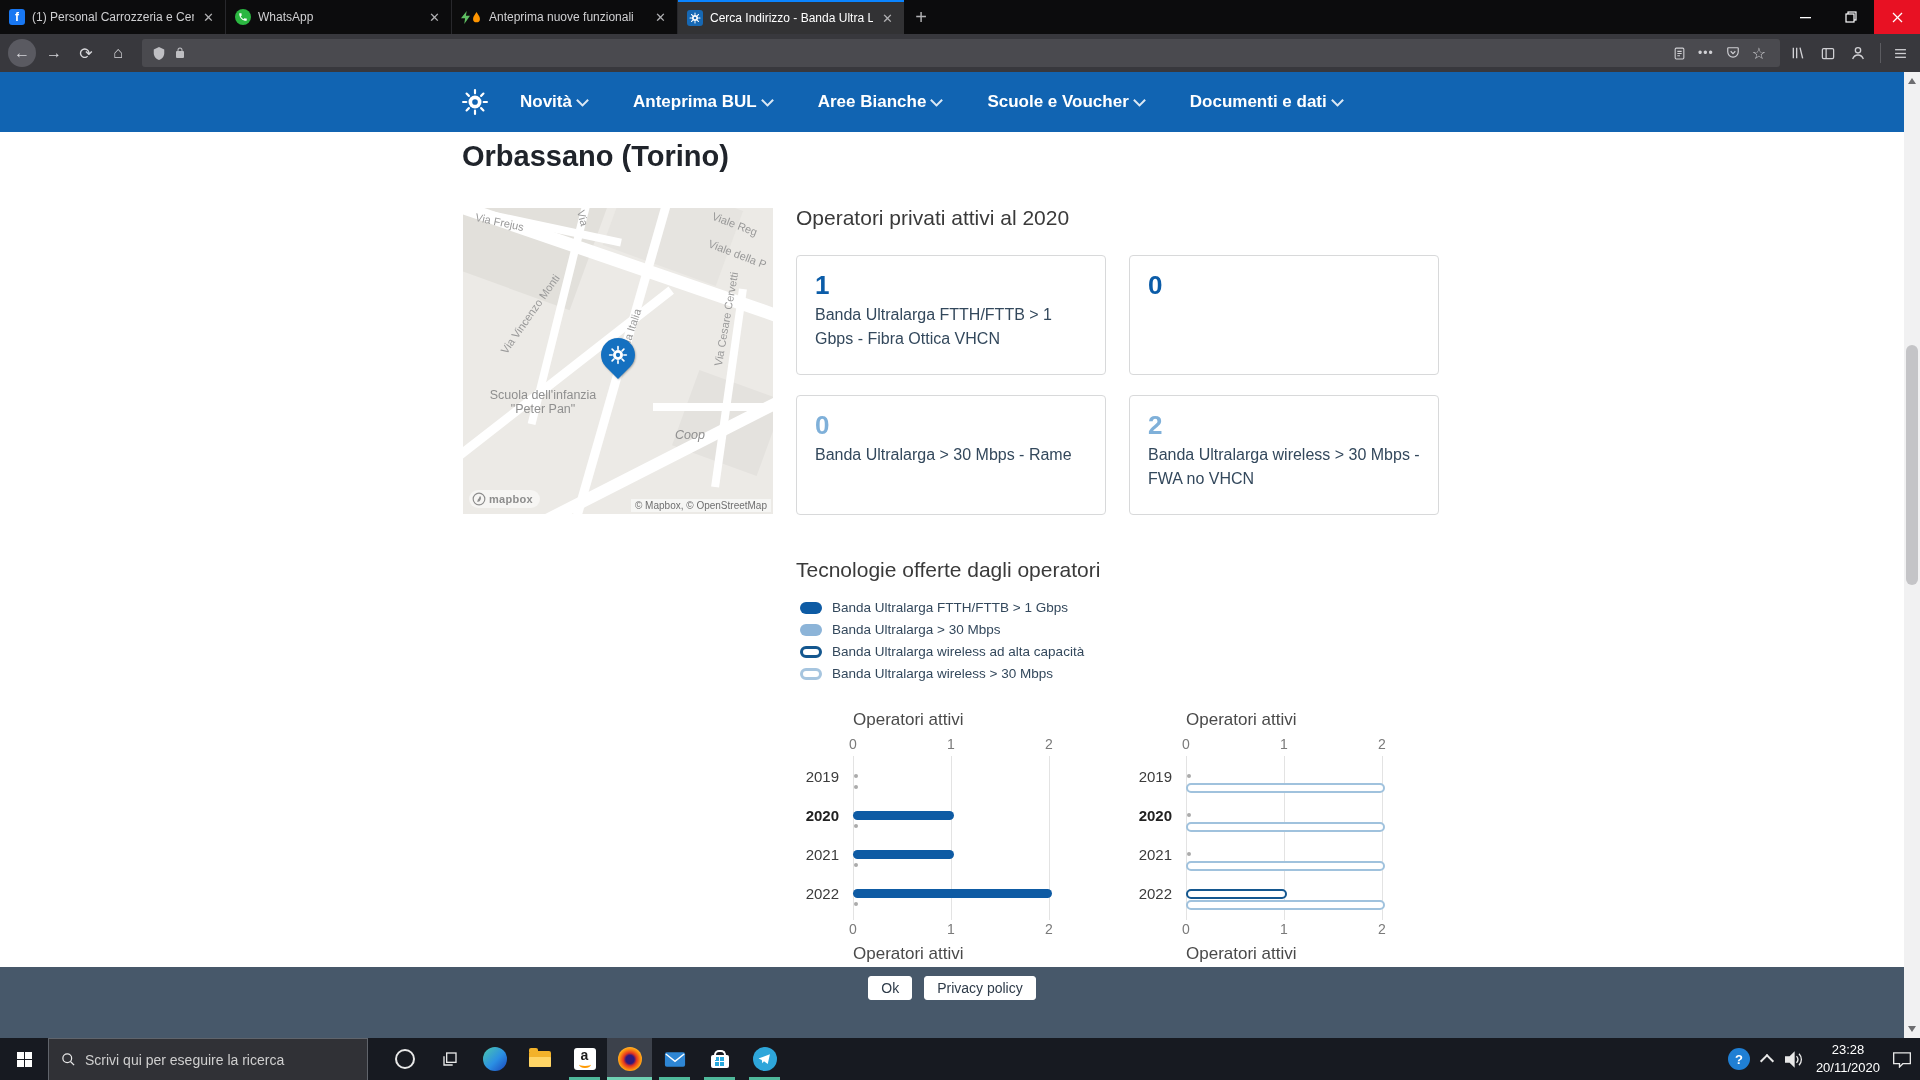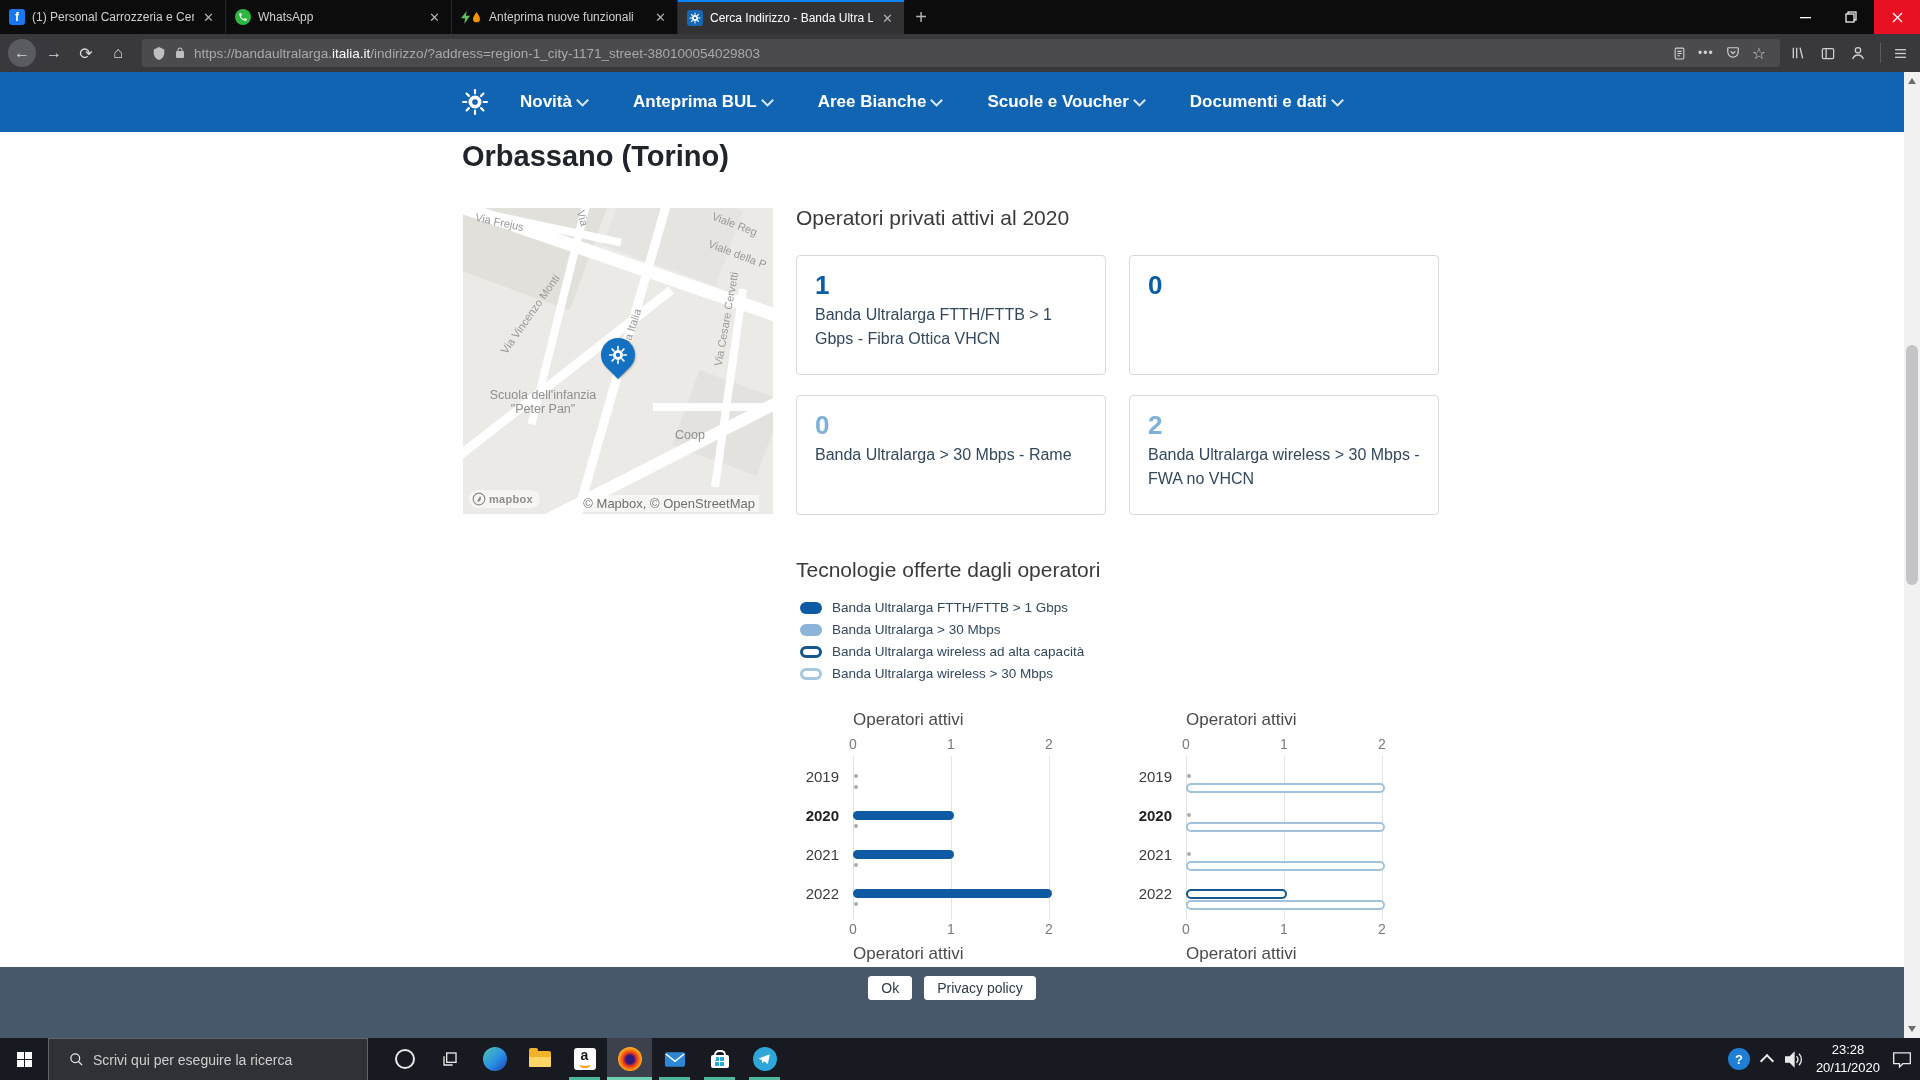--- a/index.html
+++ b/index.html
@@ -32,21 +32,21 @@
   .chev{width:7px;height:7px;border-right:2px solid rgba(255,255,255,.85);border-bottom:2px solid rgba(255,255,255,.85);transform:rotate(45deg);margin-top:-4px;}
   .pagetitle{position:absolute;left:462px;top:140px;font-size:29px;font-weight:700;color:#20242b;}
   
   .map{position:absolute;left:463px;top:208px;width:310px;height:306px;background:#eceae6;overflow:hidden;}
   .road{position:absolute;background:#fff;}
   .block{position:absolute;background:#e2e0db;}
   .map-label{position:absolute;color:#999;font-size:11px;white-space:nowrap;}
   .pin{position:absolute;left:138px;top:130px;width:34px;height:34px;background:#1470c0;border-radius:50% 50% 50% 0;transform:rotate(-45deg);box-shadow:0 1px 2px rgba(0,0,0,.3);}
   .pin svg{transform:rotate(45deg);position:absolute;left:7px;top:7px;}
   .mapbox-logo{position:absolute;left:6px;bottom:6px;display:flex;align-items:center;gap:3px;background:rgba(255,255,255,.5);border-radius:9px;padding:2px 7px 2px 3px;color:#8d8d8d;font-size:11px;font-weight:700;letter-spacing:.3px;}
-  .attrib{position:absolute;right:14px;bottom:2px;background:rgba(255,255,255,.55);font-size:13px;color:#6f6f6f;padding:1px 4px;}
+  .attrib{position:absolute;right:2px;bottom:2px;background:rgba(255,255,255,.55);font-size:10px;color:#6f6f6f;padding:1px 4px;}
   
   .sectitle{position:absolute;font-size:21px;color:#3a3a3a;font-weight:400;}
   .cards{position:absolute;left:796px;top:255px;display:grid;grid-template-columns:310px 310px;gap:20px 23px;grid-auto-rows:120px;}
   .card{border:1px solid #d8d9da;border-radius:4px;background:#fff;padding:15px 18px;box-sizing:border-box;}
   .card .num{font-size:26px;font-weight:700;line-height:1.1;}
   .num.dark{color:#0b5ca8;} .num.light{color:#7fb0d9;}
   .card .lbl{font-size:16px;color:#33485c;line-height:1.55;margin-top:3px;}
   
   .legend{position:absolute;left:800px;top:600px;display:flex;flex-direction:column;gap:7px;}
   .lrow{display:flex;align-items:center;gap:10px;}
@@ -78,21 +78,21 @@
   .sbar{position:absolute;right:0;top:72px;width:16px;height:966px;background:#f1f1f2;z-index:45;}
   .sthumb{position:absolute;left:2px;width:12px;top:273px;height:240px;background:#c4c4c7;border-radius:6px;}
   .sarrow{position:absolute;left:4px;width:0;height:0;border-left:4px solid transparent;border-right:4px solid transparent;}
   .sarrow.up{top:6px;border-bottom:6px solid #6d6d70;}
   .sarrow.down{bottom:6px;border-top:6px solid #6d6d70;}
   
   .taskbar{position:absolute;left:0;right:0;bottom:0;height:42px;background:#171a21;z-index:60;display:flex;align-items:stretch;}
   .tb-start{width:48px;display:flex;align-items:center;justify-content:center;}
   .winlogo{display:grid;grid-template-columns:7px 7px;grid-template-rows:7px 7px;gap:1px;}
   .winlogo i{background:#fff;}
-  .tb-search{width:320px;background:#303136;border:1px solid #60646b;border-bottom:none;display:flex;align-items:center;gap:9px;padding-left:20px;box-sizing:border-box;color:#cfcfcf;font-size:14px;}
+  .tb-search{width:320px;background:#303136;border:1px solid #60646b;border-bottom:none;display:flex;align-items:center;gap:9px;padding-left:12px;box-sizing:border-box;color:#cfcfcf;font-size:14px;}
   .tb-btn{width:45px;display:flex;align-items:center;justify-content:center;position:relative;}
   .tb-btn.running::after{content:"";position:absolute;left:7px;right:7px;bottom:0;height:3px;background:#4fb89a;}
   .tb-btn.activeapp{background:#3c414b;}
   .tb-btn.activeapp::after{left:0;right:0;background:#6fd0b2;}
   .ring{width:16px;height:16px;border:2px solid #e8e8e8;border-radius:50%;}
   .edge{width:24px;height:24px;border-radius:50%;background:linear-gradient(135deg,#49c3b1 5%,#2b8fe3 55%,#1b4dbf 95%);}
   .folder{position:relative;width:22px;height:16px;background:#f3b22a;border-radius:2px;}
   .folder::before{content:"";position:absolute;left:0;top:-3px;width:9px;height:4px;background:#f3b22a;border-radius:2px 2px 0 0;}
   .folder::after{content:"";position:absolute;left:0;bottom:0;width:22px;height:10px;background:#ffd566;border-radius:1px;}
   .amz{width:22px;height:22px;background:#fff;border-radius:3px;display:flex;flex-direction:column;align-items:center;justify-content:center;}
@@ -192,21 +192,20 @@
       <span class="ticon">
           <svg width="14" height="15" viewBox="0 0 24 24" fill="#bfbfc3">
             <path d="M12 1 3 5v6c0 5.5 3.8 10.7 9 12 5.2-1.3 9-6.5 9-12V5l-9-4z"></path>
           </svg>
         </span>
       <span class="ticon">
           <svg width="12" height="14" viewBox="0 0 24 24" fill="#bfbfc3">
             <path d="M18 8h-1V6a5 5 0 0 0-10 0v2H6a2 2 0 0 0-2 2v10a2 2 0 0 0 2 2h12a2 2 0 0 0 2-2V10a2 2 0 0 0-2-2zM9 6a3 3 0 0 1 6 0v2H9V6z"></path>
           </svg>
         </span>
-      <span class="urltext"><span class="url-dim">https://bandaultralarga.</span><span class="url-hi">italia.it</span><span class="url-dim">/indirizzo/?address=region-1_city-1171_street-380100054029803</span></span>
       <span class="u-icons">
         <span class="ticon">
             <svg width="13" height="15" viewBox="0 0 24 24" fill="none" stroke="#d0d0d4" stroke-width="2">
               <rect x="4" y="2" width="16" height="20" rx="2"></rect>
               <line x1="8" y1="8" x2="16" y2="8"></line>
               <line x1="8" y1="12" x2="16" y2="12"></line>
               <line x1="8" y1="16" x2="13" y2="16"></line>
             </svg>
           </span>
         <span class="ticon" style="font-size:12px;letter-spacing:1px;">•••</span>
@@ -302,21 +301,21 @@
     <div class="road" style="left:262px;top:80px;width:8px;height:200px;transform:rotate(8deg);"></div>
     <div class="road" style="left:190px;top:195px;width:130px;height:8px;transform:rotate(0deg);"></div>
     <span class="map-label" style="left:12px;top:8px;transform:rotate(12deg);">Via Frejus</span>
     <span class="map-label" style="left:112px;top:4px;transform:rotate(76deg);">Via</span>
     <span class="map-label" style="left:248px;top:10px;transform:rotate(21deg);">Viale Reg</span>
     <span class="map-label" style="left:244px;top:40px;transform:rotate(21deg);">Viale della P</span>
     <span class="map-label" style="left:-8px;top:100px;transform:rotate(-55deg);transform-origin:center;width:150px;text-align:center;">Via Vincenzo Monti</span>
     <span class="map-label" style="left:128px;top:115px;transform:rotate(-72deg);transform-origin:center;width:80px;text-align:center;">Via Italia</span>
     <span class="map-label" style="left:208px;top:105px;transform:rotate(-80deg);transform-origin:center;width:110px;text-align:center;">Via Cesare Cervetti</span>
     <span class="map-label" style="left:10px;top:180px;width:140px;text-align:center;font-size:12.5px;color:#8f8f8f;white-space:normal;"><span>Scuola dell'infanzia</span><br><span>"Peter Pan"</span></span>
-    <span class="map-label" style="left:212px;top:220px;font-size:12.5px;color:#8f8f8f;">Coop</span>
+    <span class="map-label" style="left:212px;top:220px;font-size:12.5px;color:#8f8f8f;font-style:italic;">Coop</span>
     <div class="pin">
       <svg width="20" height="20" viewBox="0 0 24 24">
           <g fill="#fff">
             <circle cx="12" cy="12" r="6"></circle>
             <rect x="11" y="1" width="2" height="5" rx="1"></rect>
             <rect x="11" y="18" width="2" height="5" rx="1"></rect>
             <rect x="11" y="1" width="2" height="5" rx="1" transform="rotate(45 12 12)"></rect>
             <rect x="11" y="1" width="2" height="5" rx="1" transform="rotate(90 12 12)"></rect>
             <rect x="11" y="1" width="2" height="5" rx="1" transform="rotate(135 12 12)"></rect>
             <rect x="11" y="18" width="2" height="5" rx="1" transform="rotate(45 12 12)"></rect>

